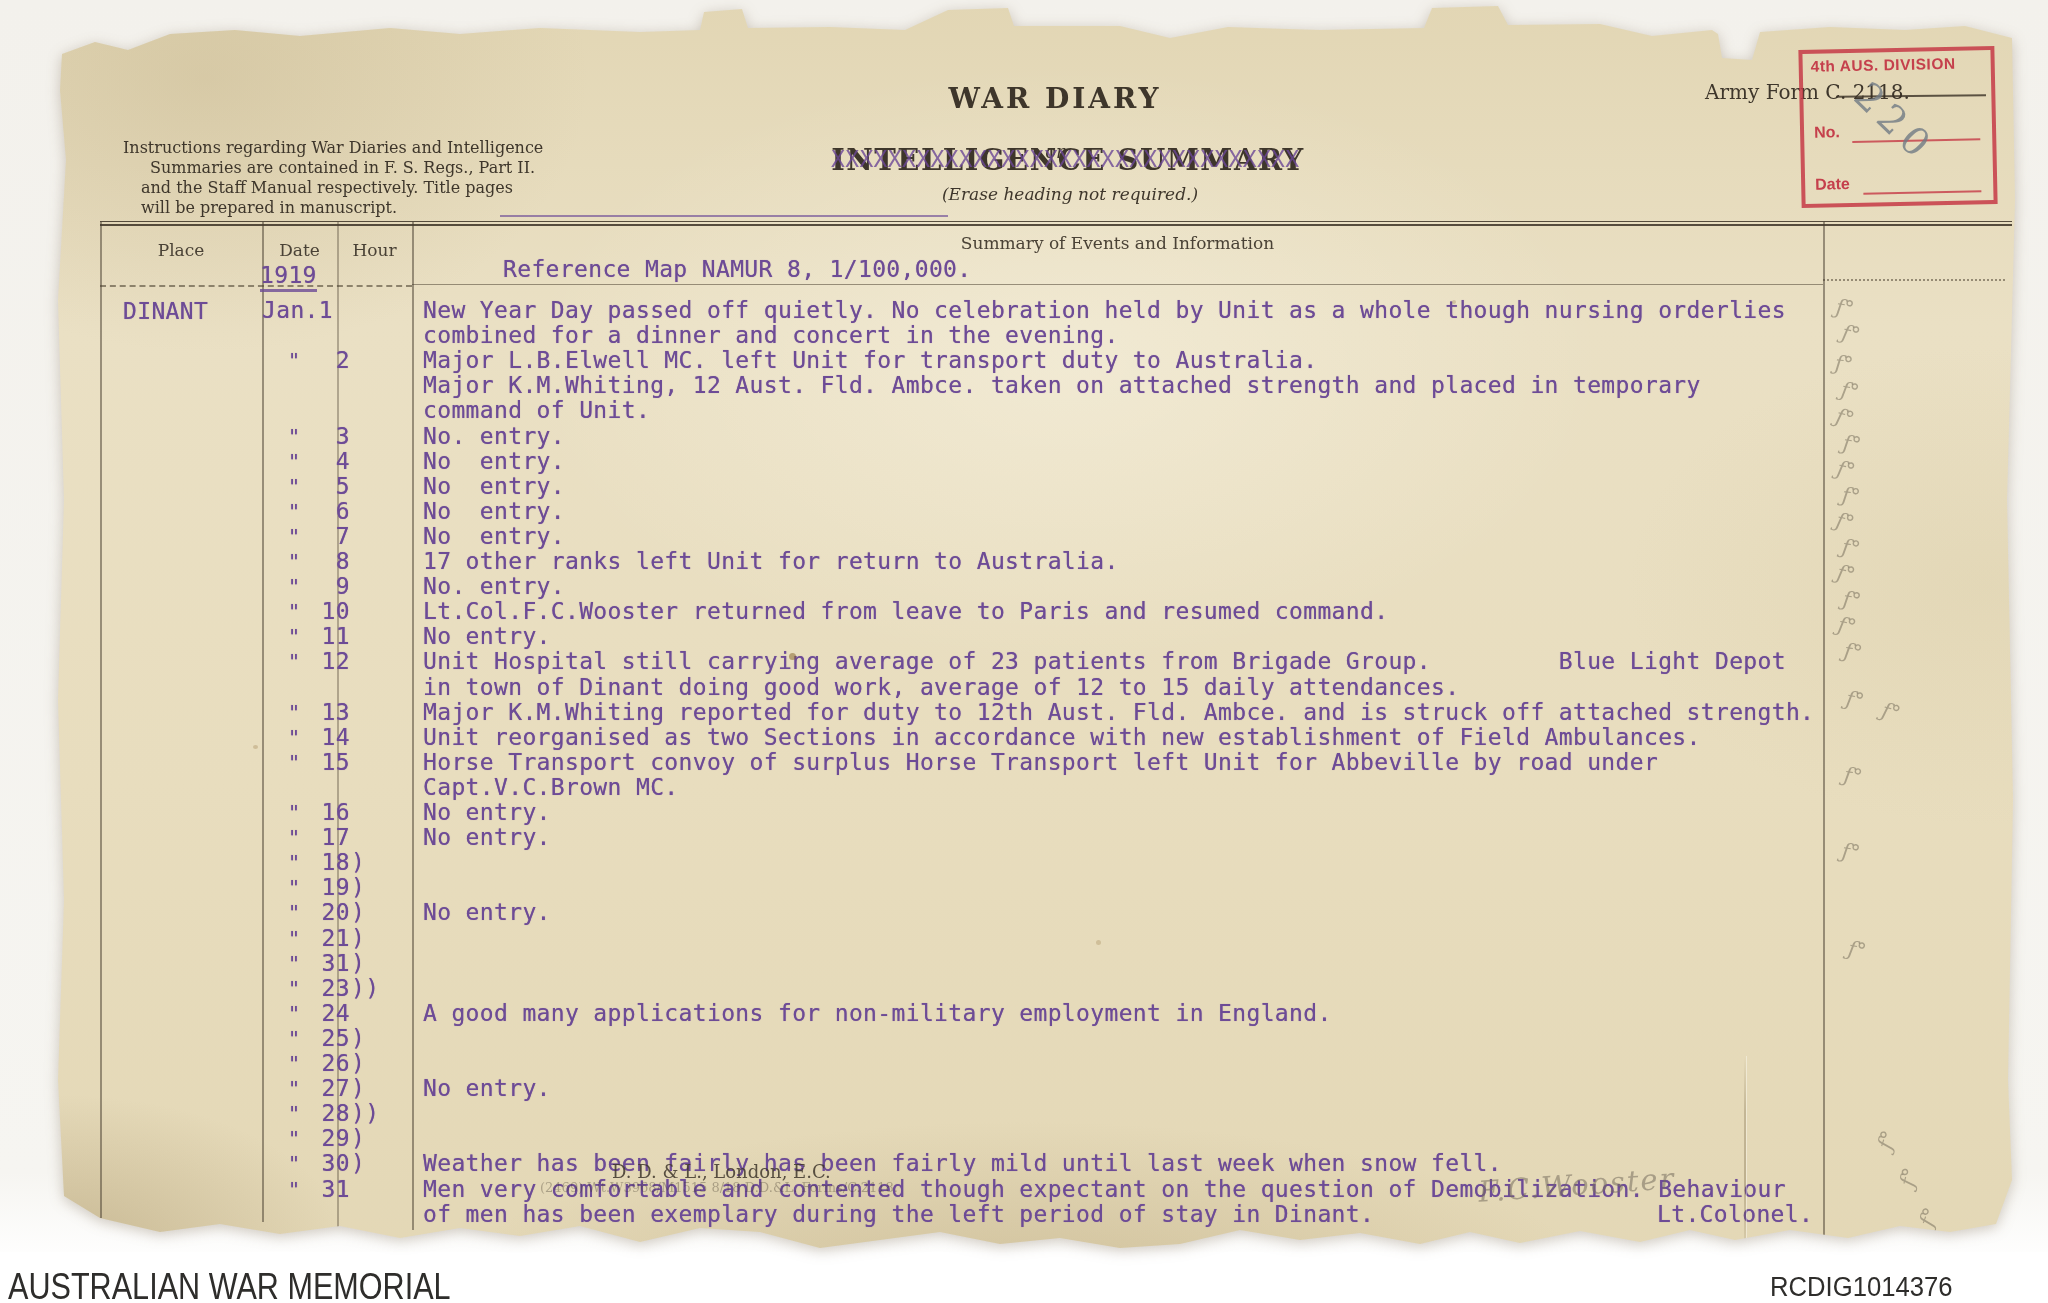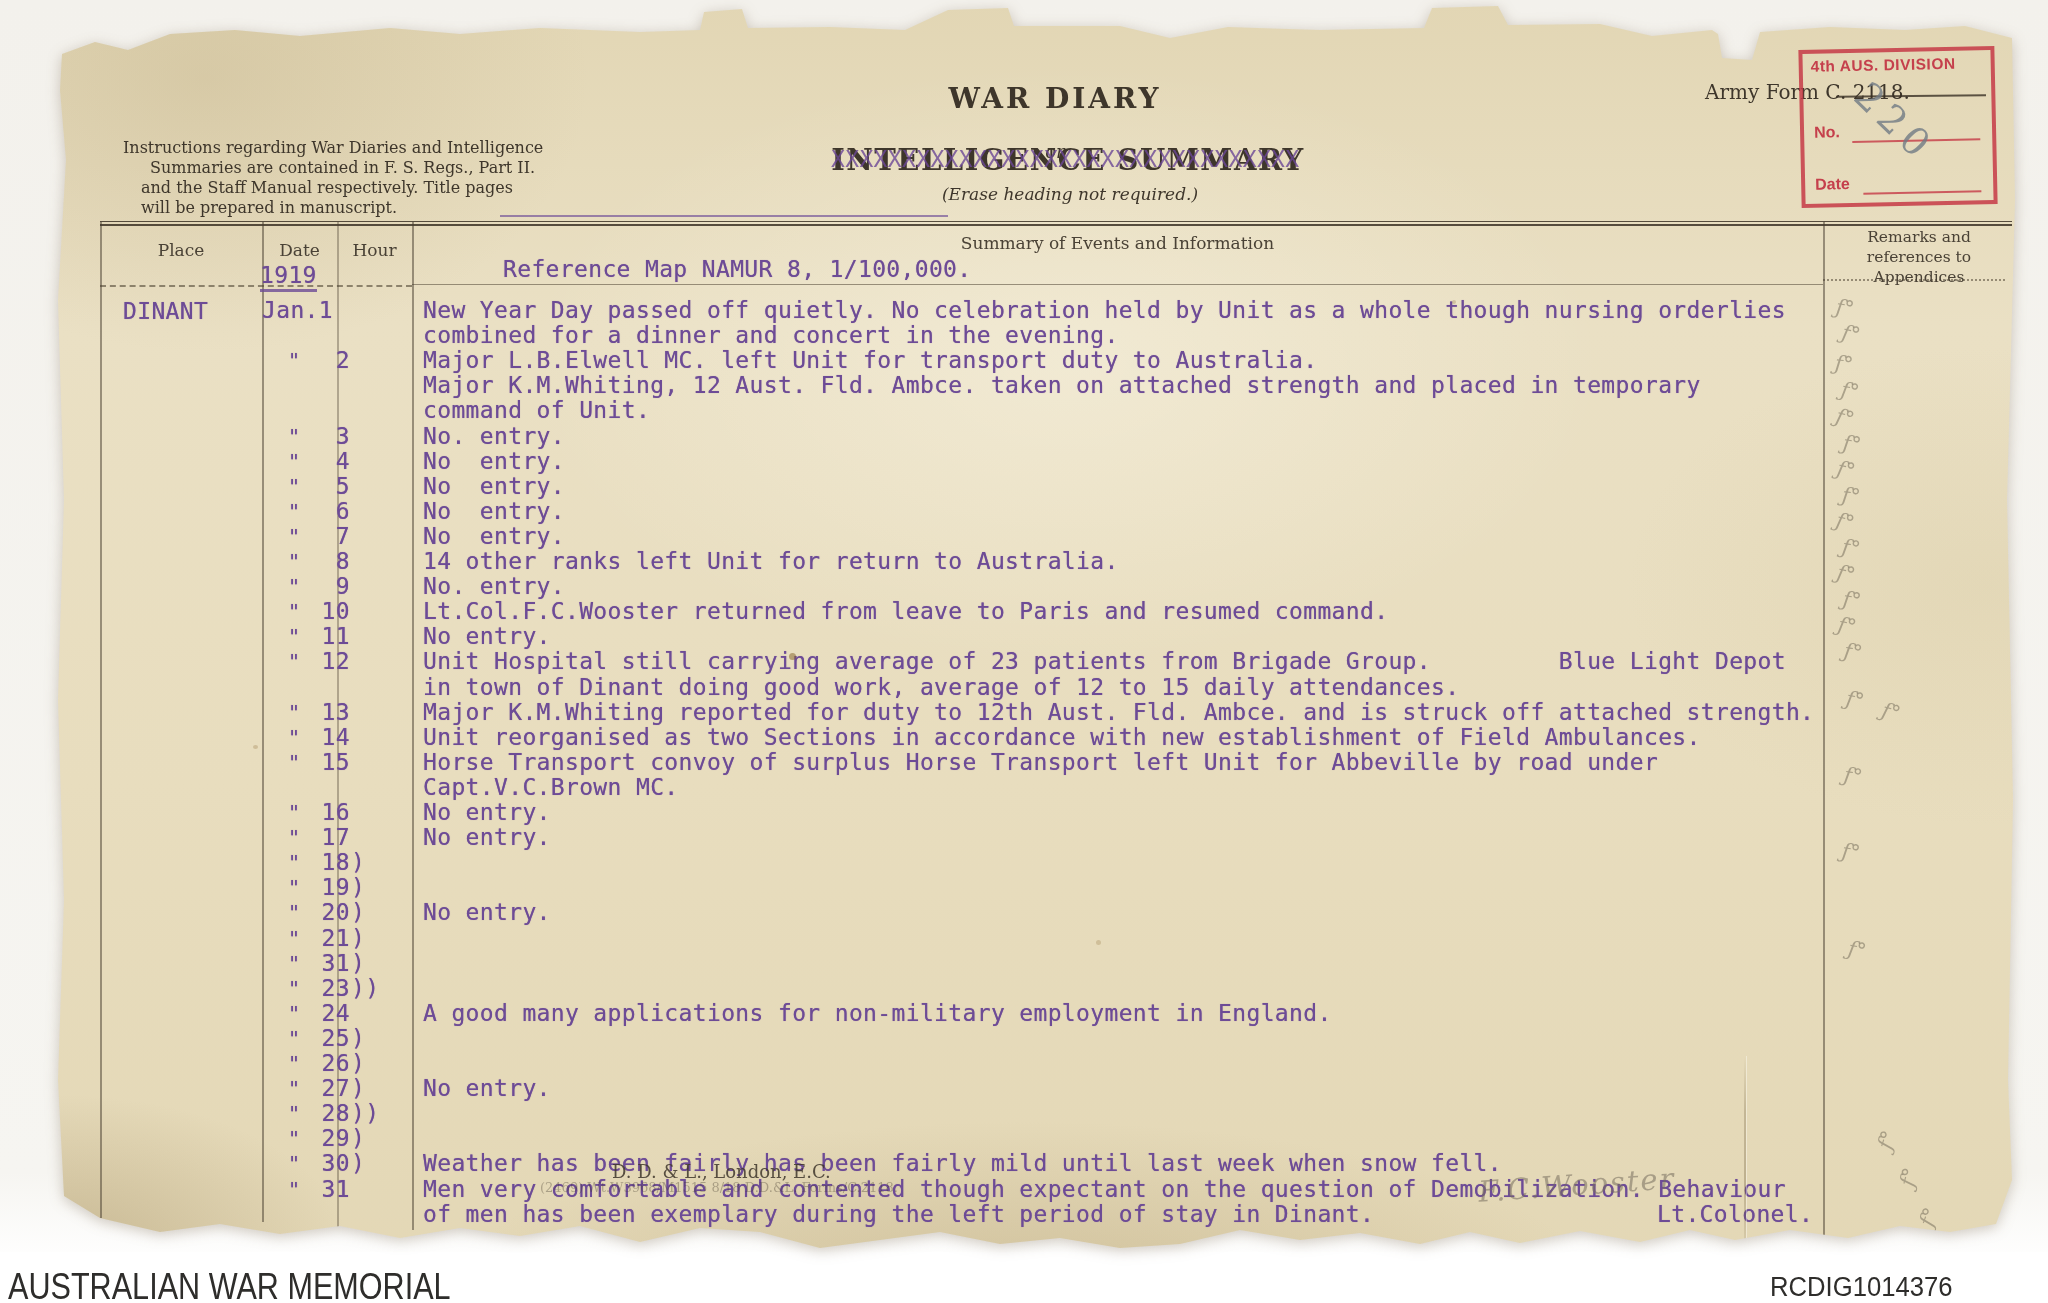--- a/index.html
+++ b/index.html
@@ -122,42 +122,37 @@
       <div class="vline" style="left:100px;top:222px;height:996px;"></div>
       <div class="vline" style="left:262px;top:222px;height:1000px;"></div>
       <div class="vline" style="left:337px;top:222px;height:1006px;opacity:.7;"></div>
       <div class="vline" style="left:412px;top:222px;height:1008px;"></div>
       <div class="vline" style="left:1823px;top:222px;height:1013px;"></div>
 
       <div class="colhead" style="left:130px;top:240px;width:102px;">Place</div>
       <div class="colhead" style="left:262px;top:240px;width:75px;">Date</div>
       <div class="colhead" style="left:337px;top:240px;width:75px;">Hour</div>
       <div class="colhead" style="left:412px;top:233px;width:1411px;">Summary of Events and Information</div>
-      <div class="remhead">
-        <div>Remarks and</div>
-        <div>references to</div>
-        <div>Appendices</div>
-      </div>
 
       <div class="typed" style="left:260px;top:262px;border-bottom:3px solid rgba(109,75,150,.8);padding-bottom:0px;">1919</div>
       <div class="typed" style="left:503px;top:256px;">Reference Map NAMUR 8, 1/100,000.</div>
       <div class="typed" style="left:123px;top:298px;">DINANT</div>
 
       <div>
           <div class="tline" style="top: 297px;"><span class="dd jan">Jan.1</span><span class="dt">New Year Day passed off quietly. No celebration held by Unit as a whole though nursing orderlies</span></div>
           <div class="tline" style="top: 322.1px;"><span class="dt">combined for a dinner and concert in the evening.</span></div>
           <div class="tline" style="top: 347.2px;"><span class="dq">"</span><span class="dd">2</span><span class="dt">Major L.B.Elwell MC. left Unit for transport duty to Australia.</span></div>
           <div class="tline" style="top: 372.3px;"><span class="dt">Major K.M.Whiting, 12 Aust. Fld. Ambce. taken on attached strength and placed in temporary</span></div>
           <div class="tline" style="top: 397.4px; padding-left: 28px;"><span class="dt">command of Unit.</span></div>
           <div class="tline" style="top: 422.5px;"><span class="dq">"</span><span class="dd">3</span><span class="dt">No. entry.</span></div>
           <div class="tline" style="top: 447.6px;"><span class="dq">"</span><span class="dd">4</span><span class="dt">No  entry.</span></div>
           <div class="tline" style="top: 472.7px;"><span class="dq">"</span><span class="dd">5</span><span class="dt">No  entry.</span></div>
           <div class="tline" style="top: 497.8px;"><span class="dq">"</span><span class="dd">6</span><span class="dt">No  entry.</span></div>
           <div class="tline" style="top: 522.9px;"><span class="dq">"</span><span class="dd">7</span><span class="dt">No  entry.</span></div>
-          <div class="tline" style="top: 548px;"><span class="dq">"</span><span class="dd">8</span><span class="dt">14 other ranks left Unit for return to Australia.</span></div>
+          <div class="tline" style="top: 548px;"><span class="dq">"</span><span class="dd">8</span><span class="dt">17 other ranks left Unit for return to Australia.</span></div>
           <div class="tline" style="top: 573.1px;"><span class="dq">"</span><span class="dd">9</span><span class="dt">No. entry.</span></div>
           <div class="tline" style="top: 598.2px;"><span class="dq">"</span><span class="dd">10</span><span class="dt">Lt.Col.F.C.Wooster returned from leave to Paris and resumed command.</span></div>
           <div class="tline" style="top: 623.3px;"><span class="dq">"</span><span class="dd">11</span><span class="dt">No entry.</span></div>
           <div class="tline" style="top: 648.4px;"><span class="dq">"</span><span class="dd">12</span><span class="dt">Unit Hospital still carrying average of 23 patients from Brigade Group.         Blue Light Depot</span></div>
           <div class="tline" style="top: 673.5px;"><span class="dt">in town of Dinant doing good work, average of 12 to 15 daily attendances.</span></div>
           <div class="tline" style="top: 698.6px;"><span class="dq">"</span><span class="dd">13</span><span class="dt">Major K.M.Whiting reported for duty to 12th Aust. Fld. Ambce. and is struck off attached strength.</span></div>
           <div class="tline" style="top: 723.7px;"><span class="dq">"</span><span class="dd">14</span><span class="dt">Unit reorganised as two Sections in accordance with new establishment of Field Ambulances.</span></div>
           <div class="tline" style="top: 748.8px;"><span class="dq">"</span><span class="dd">15</span><span class="dt">Horse Transport convoy of surplus Horse Transport left Unit for Abbeville by road under</span></div>
           <div class="tline" style="top: 773.9px;"><span class="dt">Capt.V.C.Brown MC.</span></div>
           <div class="tline" style="top: 799px;"><span class="dq">"</span><span class="dd">16</span><span class="dt">No entry.</span></div>

